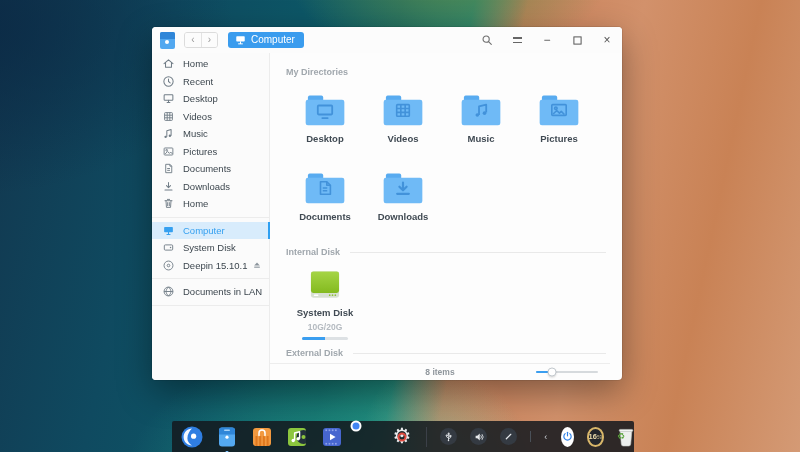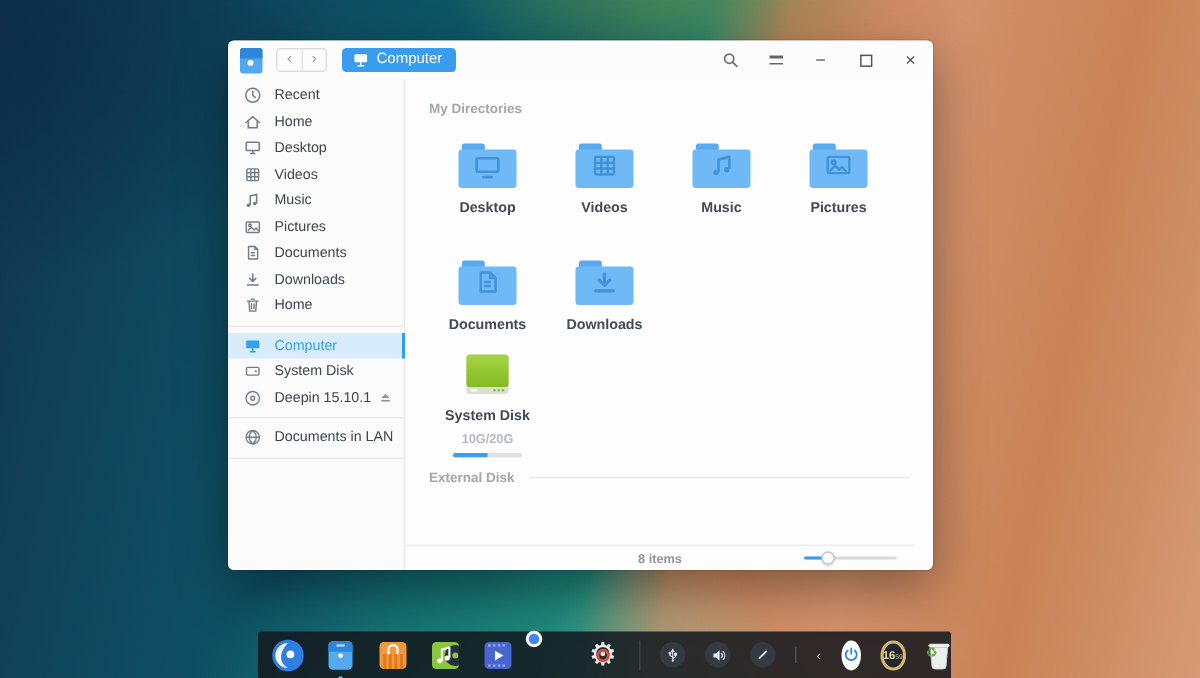--- a/index.html
+++ b/index.html
@@ -159,31 +159,31 @@
         </span>
         <span class="tb-ico glyph-btn">×</span>
       </span>
     </div>
 
     <div class="win-body">
 
       <div class="sidebar">
 
         <div class="side-item">
+          <svg class="sico" viewBox="0 0 14 14" fill="none" stroke="currentColor" stroke-width="1.1" stroke-linecap="round" stroke-linejoin="round">
+              <path d="M2.2 7.2 7 3l4.8 4.2M3.8 6.4V11h6.4V6.4"></path>
+            </svg>
+          <span>Home</span>
+        </div>
+        <div class="side-item">
           <svg class="sico" viewBox="0 0 14 14" fill="none" stroke="currentColor" stroke-width="1.1" stroke-linecap="round">
               <circle cx="7" cy="7" r="5"></circle>
               <path d="M7 4.2V7l1.8 1.5"></path>
             </svg>
           <span>Recent</span>
-        </div>
-        <div class="side-item">
-          <svg class="sico" viewBox="0 0 14 14" fill="none" stroke="currentColor" stroke-width="1.1" stroke-linecap="round" stroke-linejoin="round">
-              <path d="M2.2 7.2 7 3l4.8 4.2M3.8 6.4V11h6.4V6.4"></path>
-            </svg>
-          <span>Home</span>
         </div>
         <div class="side-item">
           <svg class="sico" viewBox="0 0 14 14" fill="none" stroke="currentColor" stroke-width="1.1" stroke-linecap="round">
               <rect x="2.3" y="3" width="9.4" height="6" rx="0.8"></rect>
               <path d="M5.5 11.2h3M7 9v2.2"></path>
             </svg>
           <span>Desktop</span>
         </div>
         <div class="side-item">
           <svg class="sico" viewBox="0 0 14 14" fill="none" stroke="currentColor" stroke-width="1.0">
@@ -341,20 +341,24 @@
               <rect x="5" y="4" width="17" height="10" rx="2" fill="#58abf0"></rect>
               <rect x="2.5" y="8.5" width="43" height="28.5" rx="2.5" fill="#6fbaf6"></rect>
               <g fill="none" stroke="#4292da" stroke-width="2.4" stroke-linecap="round" stroke-linejoin="round">
                   <path d="M24 14v8M20 18.5 24 22.5l4-4M17.5 26.5h13"></path>
                 </g>
             </svg>
             <span class="flabel">Downloads</span>
           </div>
         </div>
 
+        <div class="sec-head h-internal">
+          <span>Internal Disk</span>
+          <span class="rule"></span>
+        </div>
 
         <div class="disk-cell">
           <svg width="30" height="29" viewBox="0 0 32 30">
             <defs>
                 <linearGradient id="gdisk" x1="0" y1="0" x2="0" y2="1">
                   <stop offset="0" stop-color="#a5d545"></stop>
                   <stop offset="1" stop-color="#84ba1f"></stop>
                 </linearGradient>
               </defs>
             <rect x="1" y="1" width="30" height="28" rx="2.5" fill="#d8e0d2"></rect>

